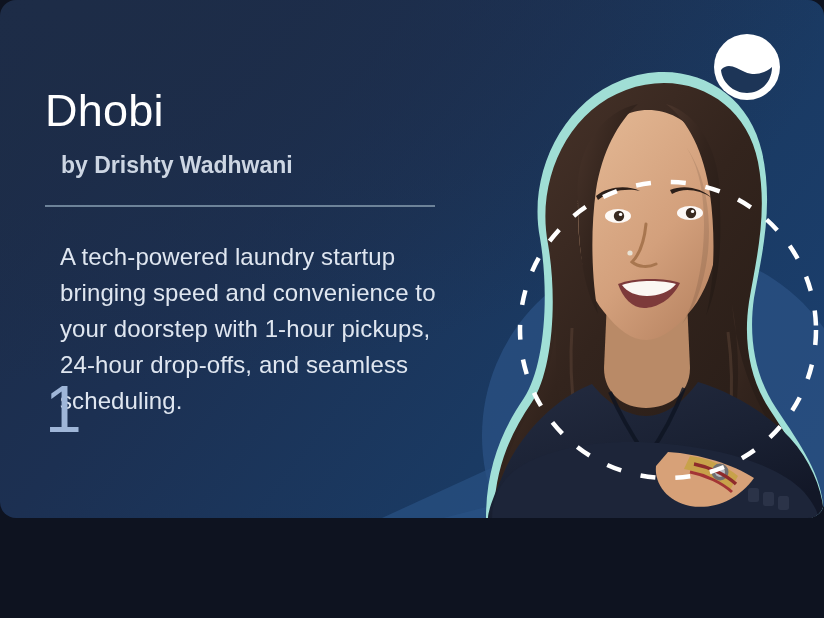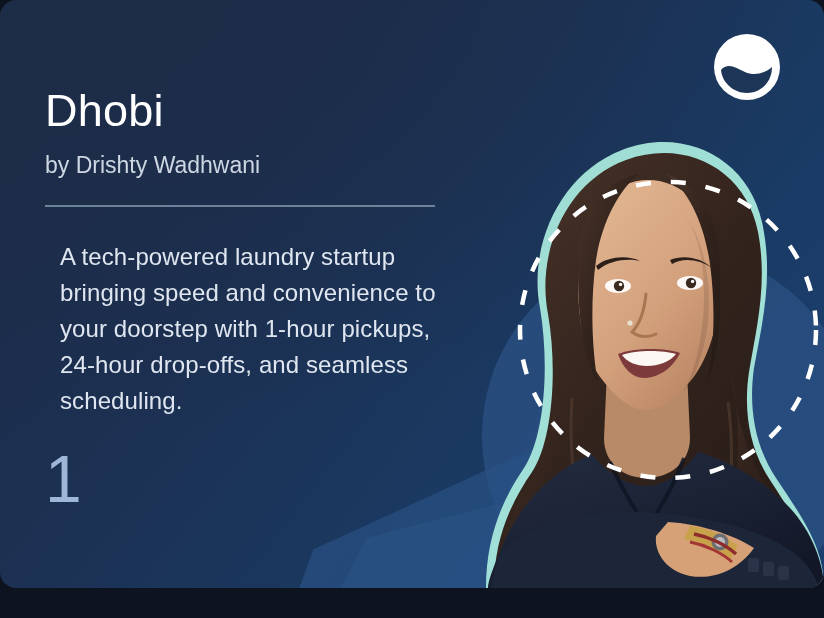--- a/index.html
+++ b/index.html
@@ -1,21 +1,21 @@
 <!DOCTYPE html>
 <html><head>
 <meta charset="utf-8">
 <title>Dhobi Startup Card</title>
 <style>
   html,body{margin:0;padding:0;background:#0e1320;}
   *{box-sizing:border-box;}
 
   .card{
     position:relative;
-    width:824px;height:588px;
+    width:824px;height:518px;
     border-radius:16px;
     overflow:hidden;
     font-family:"Liberation Sans","DejaVu Sans",sans-serif;
     background:
       radial-gradient(ellipse 150% 120% at 8% 0%, #1d2c47 0%, rgba(29,44,71,0) 62%),
       linear-gradient(128deg, #1c2b46 0%, #1c3052 34%, #1a3a63 68%, #1b4070 100%);
   }
 
   
   .bg-layer{position:absolute;inset:0;overflow:hidden;}
@@ -85,24 +85,24 @@
   .title{
     position:absolute;top:88px;left:0;
     margin:0;
     font-size:45px;
     font-weight:400;
     letter-spacing:.2px;
     color:#ffffff;
     line-height:1;
   }
   .byline{
-    position:absolute;top:154px;left:0;
+    position:absolute;top:154px;left:16px;
     margin:0;
     font-size:23px;
-    font-weight:400;
+    font-weight:700;
     color:#cdd6e3;
     line-height:1;
   }
   .divider{
     position:absolute;top:205px;left:0;
     width:390px;height:2px;
     background:#6d8399;
     border:0;
     margin:0;
   }

